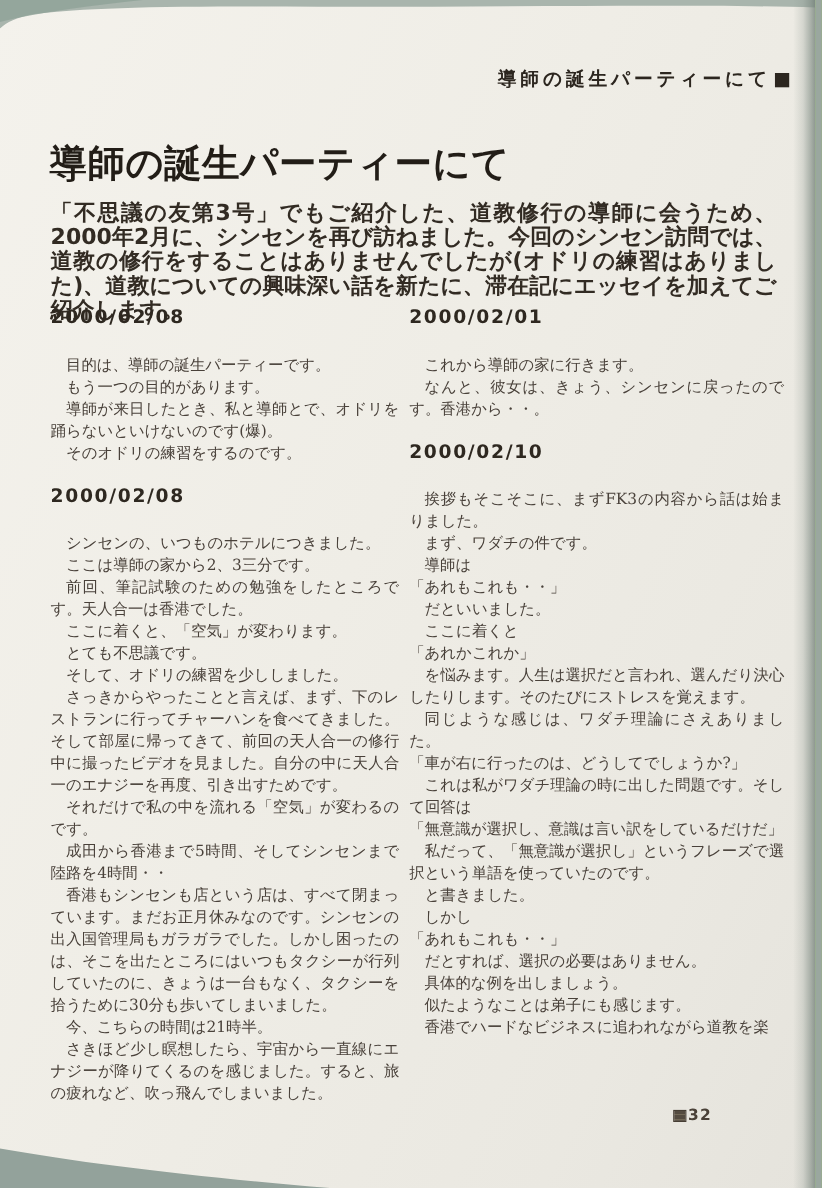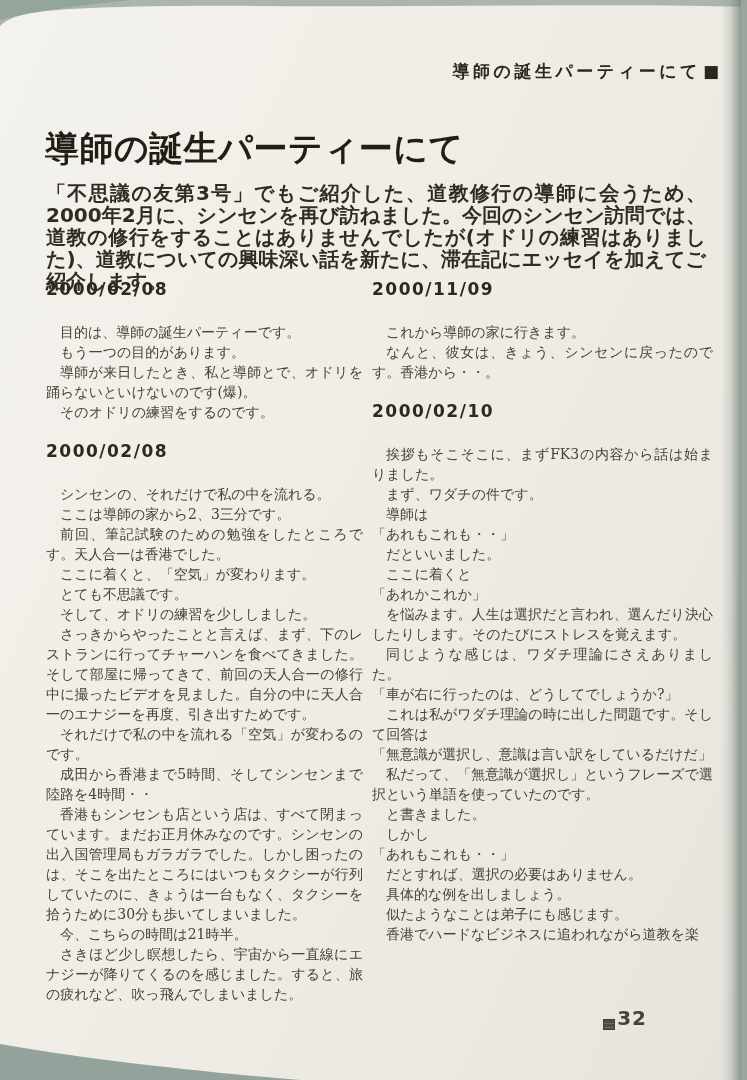--- a/index.html
+++ b/index.html
@@ -55,22 +55,22 @@
     font-weight:bold;font-size:17px;letter-spacing:1.5px;
     color:#2e2820;margin:19px 0 23px;
   }
   .column .date:first-child{margin-top:0;}
   .column .para{text-indent:1em;text-align:justify;margin:0;}
   .column .quote{text-indent:0;text-align:justify;margin:0;}
   
   .page-number{
     position:absolute;top:1006px;right:94px;
     font-family:"DejaVu Sans","Liberation Sans",sans-serif;
-    font-weight:bold;font-size:20px;letter-spacing:1px;color:#4a4138;
-    display:flex;align-items:flex-end;gap:2px;
+    font-weight:bold;font-size:14px;letter-spacing:1px;color:#4a4138;
+    display:flex;align-items:center;gap:2px;
   }
   .page-number .icon{
     display:inline-block;width:12px;height:11px;
     background:repeating-linear-gradient(to bottom,#544b40 0 3px,#726856 3px 4px);
     border:1px solid #463e34;box-sizing:border-box;
   }
 </style>
 </head>
 <body>
 
@@ -85,35 +85,35 @@
 
     <p class="intro">「不思議の友第3号」でもご紹介した、道教修行の導師に会うため、2000年2月に、シンセンを再び訪ねました。今回のシンセン訪問では、道教の修行をすることはありませんでしたが(オドリの練習はありました)、道教についての興味深い話を新たに、滞在記にエッセイを加えてご紹介します。</p>
 
     <div class="column left">
         <div class="date">2000/02/08</div>
         <div class="para">目的は、導師の誕生パーティーです。</div>
         <div class="para">もう一つの目的があります。</div>
         <div class="para">導師が来日したとき、私と導師とで、オドリを踊らないといけないのです(爆)。</div>
         <div class="para">そのオドリの練習をするのです。</div>
         <div class="date">2000/02/08</div>
-        <div class="para">シンセンの、それだけで私の中を流れる。</div>
+        <div class="para">シンセンの、いつものホテルにつきました。</div>
         <div class="para">ここは導師の家から2、3三分です。</div>
         <div class="para">前回、筆記試験のための勉強をしたところです。天人合一は香港でした。</div>
         <div class="para">ここに着くと、「空気」が変わります。</div>
         <div class="para">とても不思議です。</div>
         <div class="para">そして、オドリの練習を少ししました。</div>
         <div class="para">さっきからやったことと言えば、まず、下のレストランに行ってチャーハンを食べてきました。そして部屋に帰ってきて、前回の天人合一の修行中に撮ったビデオを見ました。自分の中に天人合一のエナジーを再度、引き出すためです。</div>
         <div class="para">それだけで私の中を流れる「空気」が変わるのです。</div>
         <div class="para">成田から香港まで5時間、そしてシンセンまで陸路を4時間・・</div>
         <div class="para">香港もシンセンも店という店は、すべて閉まっています。まだお正月休みなのです。シンセンの出入国管理局もガラガラでした。しかし困ったのは、そこを出たところにはいつもタクシーが行列していたのに、きょうは一台もなく、タクシーを拾うために30分も歩いてしまいました。</div>
         <div class="para">今、こちらの時間は21時半。</div>
         <div class="para">さきほど少し瞑想したら、宇宙から一直線にエナジーが降りてくるのを感じました。すると、旅の疲れなど、吹っ飛んでしまいました。</div>
       </div>
     <div class="column right">
-        <div class="date">2000/11/09</div>
+        <div class="date">2000/02/01</div>
         <div class="para">これから導師の家に行きます。</div>
         <div class="para">なんと、彼女は、きょう、シンセンに戻ったのです。香港から・・。</div>
         <div class="date">2000/02/10</div>
         <div class="para">挨拶もそこそこに、まずFK3の内容から話は始まりました。</div>
         <div class="para">まず、ワダチの件です。</div>
         <div class="para">導師は</div>
         <div class="quote">「あれもこれも・・」</div>
         <div class="para">だといいました。</div>
         <div class="para">ここに着くと</div>
         <div class="quote">「あれかこれか」</div>

